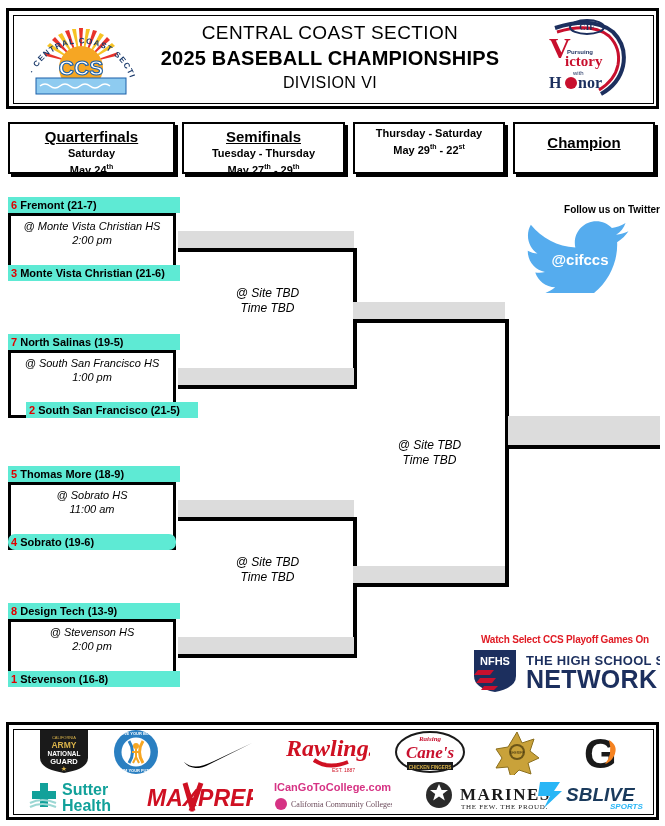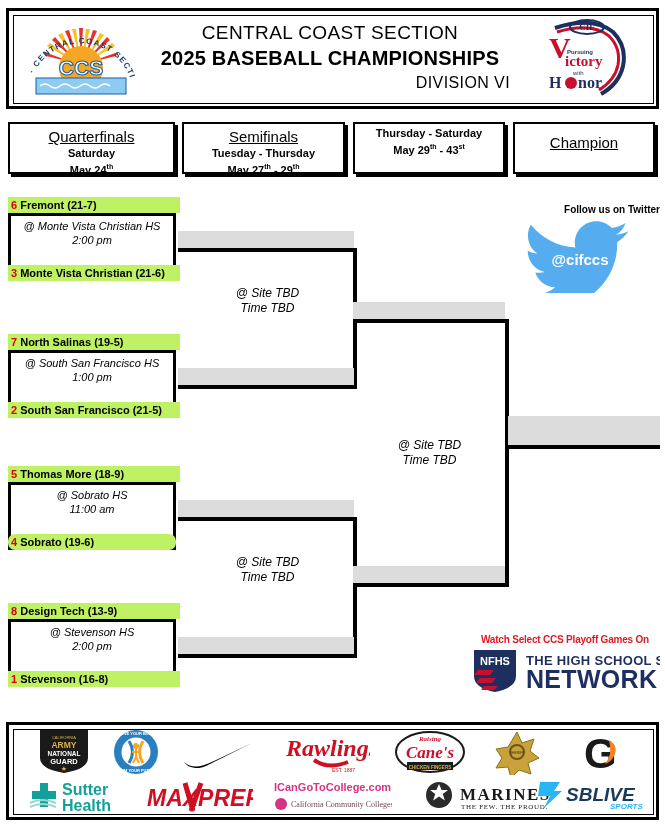--- a/index.html
+++ b/index.html
@@ -6,40 +6,40 @@
   body{width:665px;height:826px;position:relative;overflow:hidden;
        font-family:"Liberation Sans","DejaVu Sans",sans-serif;color:#000;}
   .abs{position:absolute;box-sizing:border-box;}
 
   
   #title-banner{left:6px;top:8px;width:653px;height:101px;border:3px solid #000;background:#fff;}
   #title-inner{left:10px;top:12px;width:645px;height:93px;border:1px solid #000;background:#fff;}
   #title-text{left:150px;top:20px;width:360px;text-align:center;}
   .t-line1{font-size:19px;letter-spacing:.4px;line-height:25px;}
   .t-line2{font-size:20px;font-weight:bold;line-height:26px;letter-spacing:.2px;}
-  .t-line3{font-size:16px;line-height:24px;letter-spacing:.4px;text-align:right;}
+  .t-line3{font-size:16px;line-height:24px;letter-spacing:.4px;}
 
   
   #ccs-logo{left:22px;top:16px;width:118px;height:84px;}
   
   #vwh-logo{left:527px;top:14px;width:108px;height:88px;}
 
   
   .round-head{top:122px;height:52px;border:2px solid #000;background:#fff;
               box-shadow:3px 3px 0 0 #000;text-align:center;padding-top:3px;}
   #head-qf{left:8px;width:167px;}
   #head-sf{left:182px;width:163px;}
   #head-f{left:353px;width:152px;}
   #head-champ{left:513px;width:142px;}
-  .rh-title{font-size:15px;font-weight:normal;text-decoration:underline;line-height:20px;}
+  .rh-title{font-size:15px;font-weight:bold;text-decoration:underline;line-height:20px;}
   .rh-sub{font-size:11px;font-weight:bold;line-height:13px;}
   .sup{font-size:7px;vertical-align:super;}
 
   
-  .teambar{background:#bef264;height:16px;line-height:16px;font-size:11px;
+  .teambar{background:#5eead4;height:16px;line-height:16px;font-size:11px;
            font-weight:bold;padding-left:3px;white-space:nowrap;}
   .seed{color:#e00000;font-weight:bold;}
   .qf-box{border:3px solid #000;background:#fff;width:168px;height:68px;}
   .gameinfo{font-size:11px;font-style:italic;text-align:center;line-height:14px;padding-top:3px;}
   .gameinfo-lg{font-size:12px;font-style:italic;text-align:center;line-height:15px;}
   .blk{background:#000;}
   .slot{background:#dcdcdc;}
 </style>
 </head>
 <body>
@@ -114,21 +114,21 @@
   <div class="rh-sub">Saturday</div>
   <div class="rh-sub"><span>May 24</span><span class="sup">th</span></div>
 </div>
 <div class="abs round-head" id="head-sf">
   <div class="rh-title">Semifinals</div>
   <div class="rh-sub">Tuesday - Thursday</div>
   <div class="rh-sub"><span>May 27</span><span class="sup">th</span><span> - 29</span><span class="sup">th</span></div>
 </div>
 <div class="abs round-head" id="head-f">
   <div class="rh-sub">Thursday - Saturday</div>
-  <div class="rh-sub"><span>May 29</span><span class="sup">th</span><span> - 43</span><span class="sup">st</span></div>
+  <div class="rh-sub"><span>May 29</span><span class="sup">th</span><span> - 22</span><span class="sup">st</span></div>
 </div>
 <div class="abs round-head" id="head-champ" style="padding-top:9px;">
   <div class="rh-title">Champion</div>
 </div>
 
 <div class="abs teambar" style="left:8px;top:197px;width:172px;">
   <span class="seed">6</span>
   <span>Fremont (21-7)</span>
 </div>
 <div class="abs qf-box" style="left:8px;top:213px;">
@@ -141,21 +141,21 @@
 </div>
 
 <div class="abs teambar" style="left:8px;top:334px;width:172px;">
   <span class="seed">7</span>
   <span>North Salinas (19-5)</span>
 </div>
 <div class="abs qf-box" style="left:8px;top:350px;">
   <div class="gameinfo">@ South San Francisco HS</div>
   <div class="gameinfo" style="padding-top:0">1:00 pm</div>
 </div>
-<div class="abs teambar" style="left:8px;top:402px;width:172px;">
+<div class="abs teambar" style="left:26px;top:402px;width:172px;">
   <span class="seed">2</span>
   <span>South San Francisco (21-5)</span>
 </div>
 
 <div class="abs teambar" style="left:8px;top:466px;width:172px;">
   <span class="seed">5</span>
   <span>Thomas More (18-9)</span>
 </div>
 <div class="abs qf-box" style="left:8px;top:482px;">
   <div class="gameinfo">@ Sobrato HS</div>

